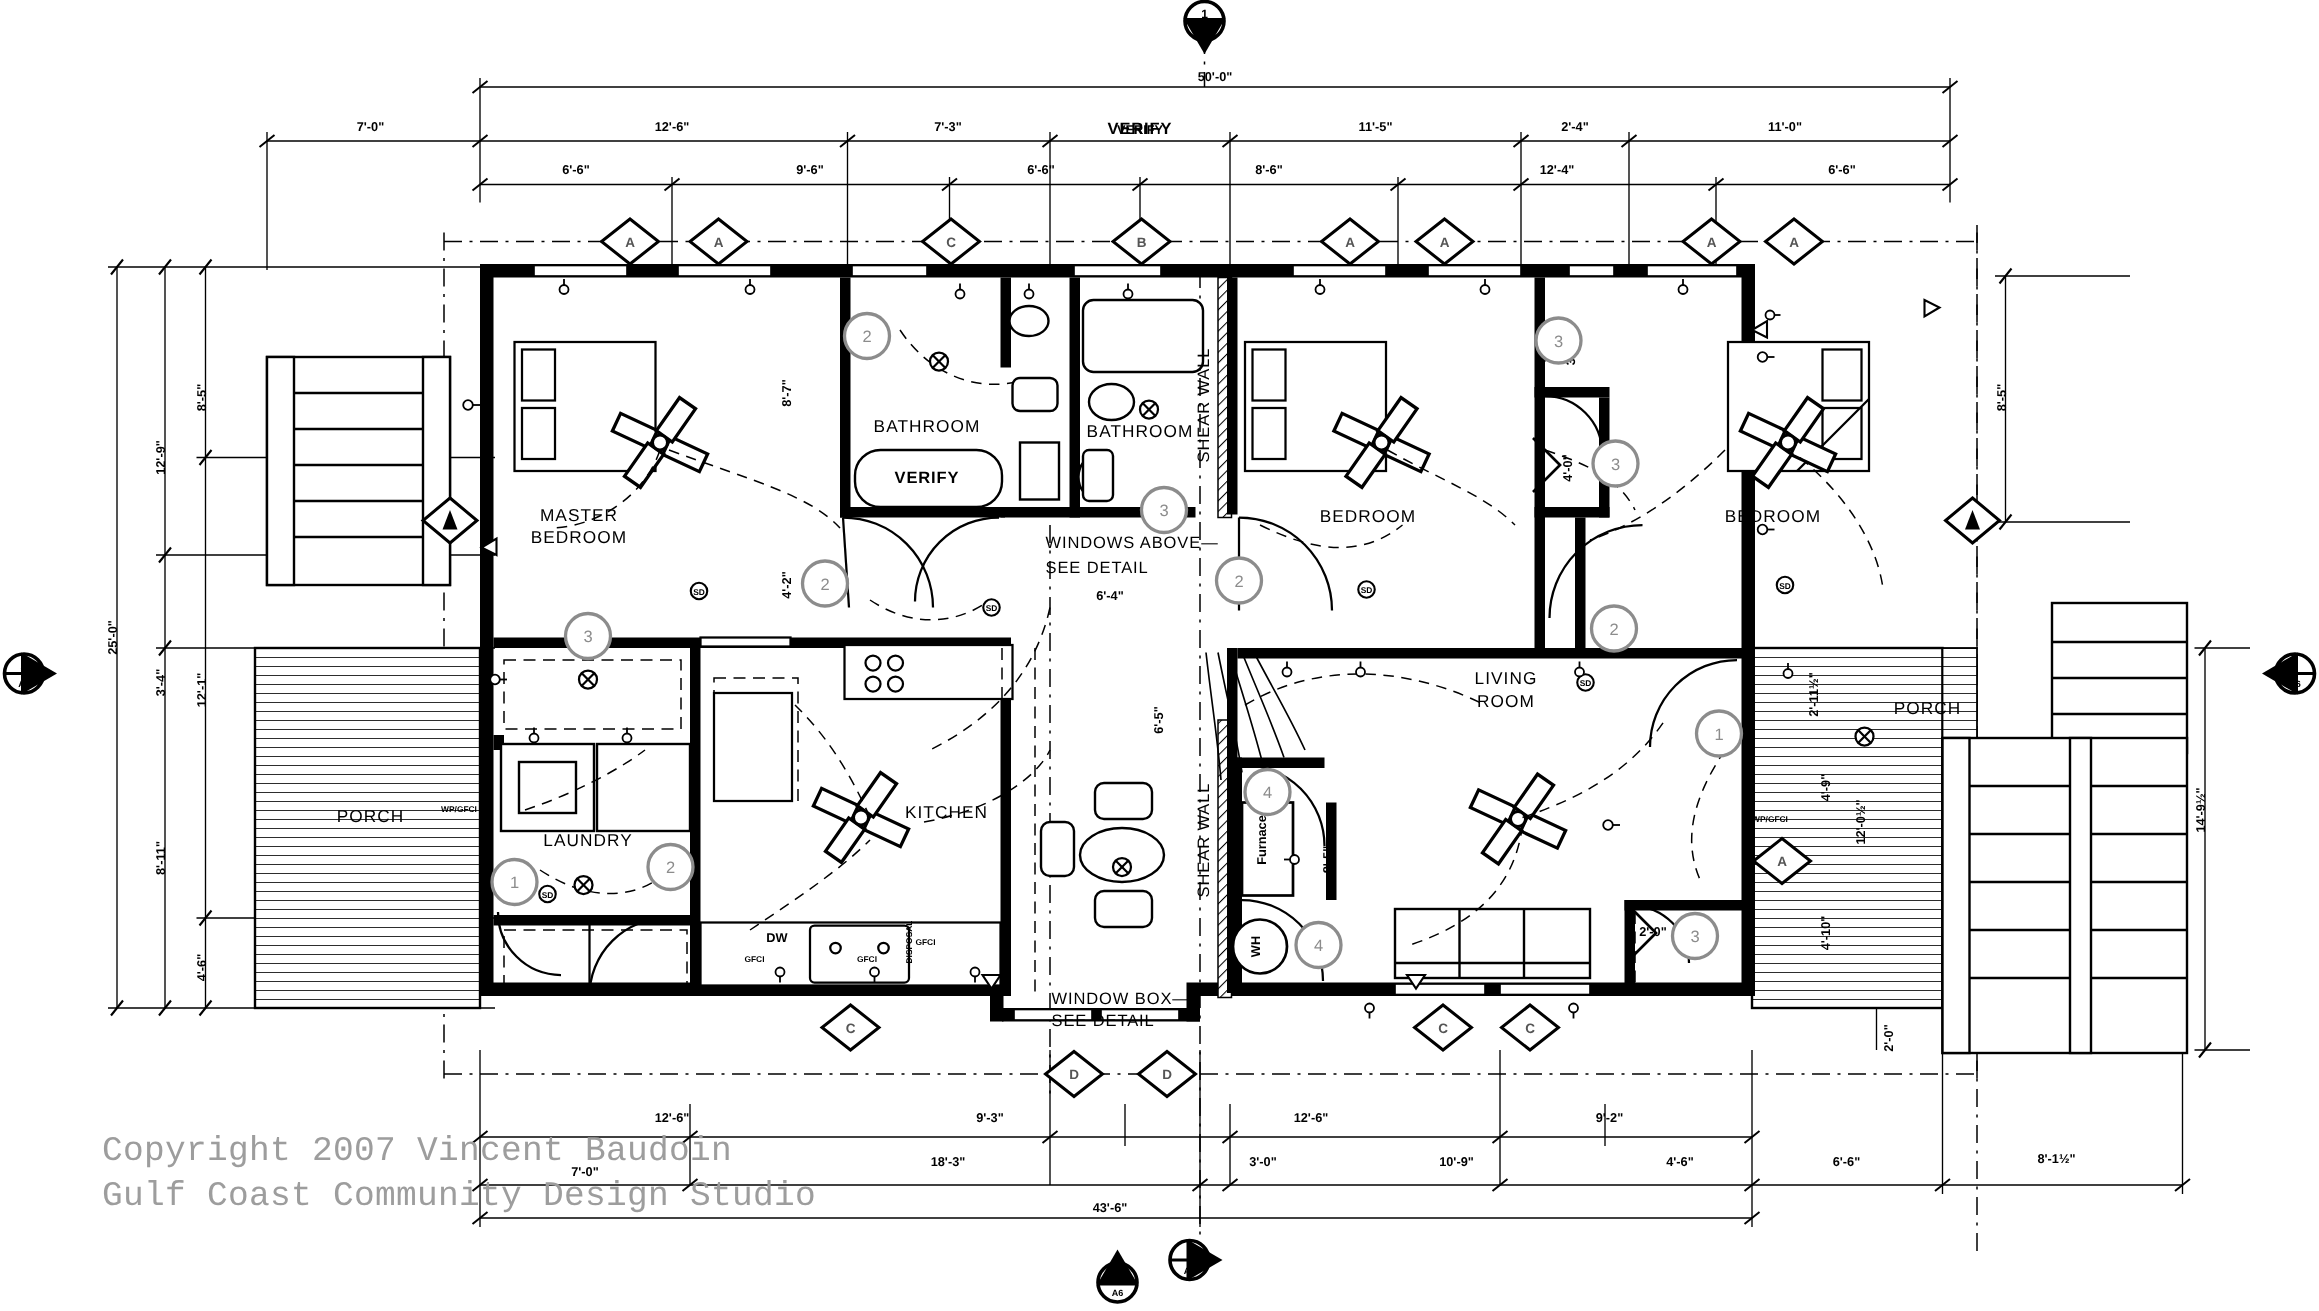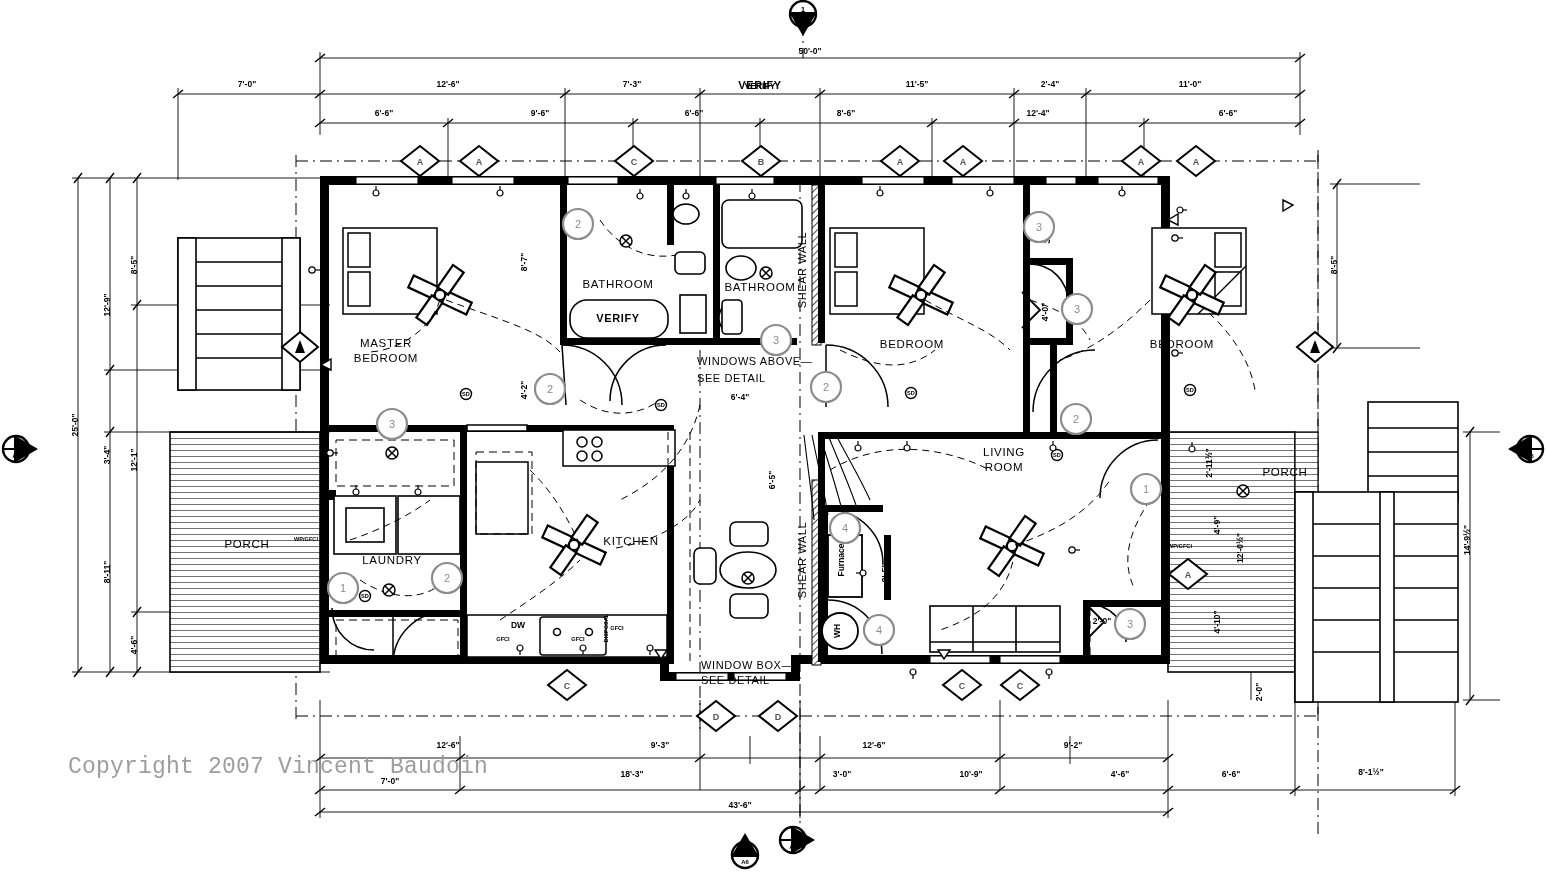--- a/index.html
+++ b/index.html
@@ -661,15 +661,15 @@
         <g>
           <circle cx="1530" cy="449" r="13" fill="#fff" stroke="#000" stroke-width="2.4"></circle>
           <line x1="1517" y1="449" x2="1543" y2="449" stroke="#000" stroke-width="2"></line>
           <path d="M1532 435 L1532 463 L1508 449 Z" fill="#000"></path>
         </g>
         <text x="1530" y="447" class="mk">2</text>
         <text x="1530" y="458" class="mk2">A6</text>
       </g>
 </svg>
 
-<div class="copy"><span>Copyright 2007 Vincent Baudoin</span><br></div>
+<div class="copy"><span>Copyright 2007 Vincent Baudoin</span><br><span>Gulf Coast Community Design Studio</span></div>
 
 </div>
 
 </body></html>

